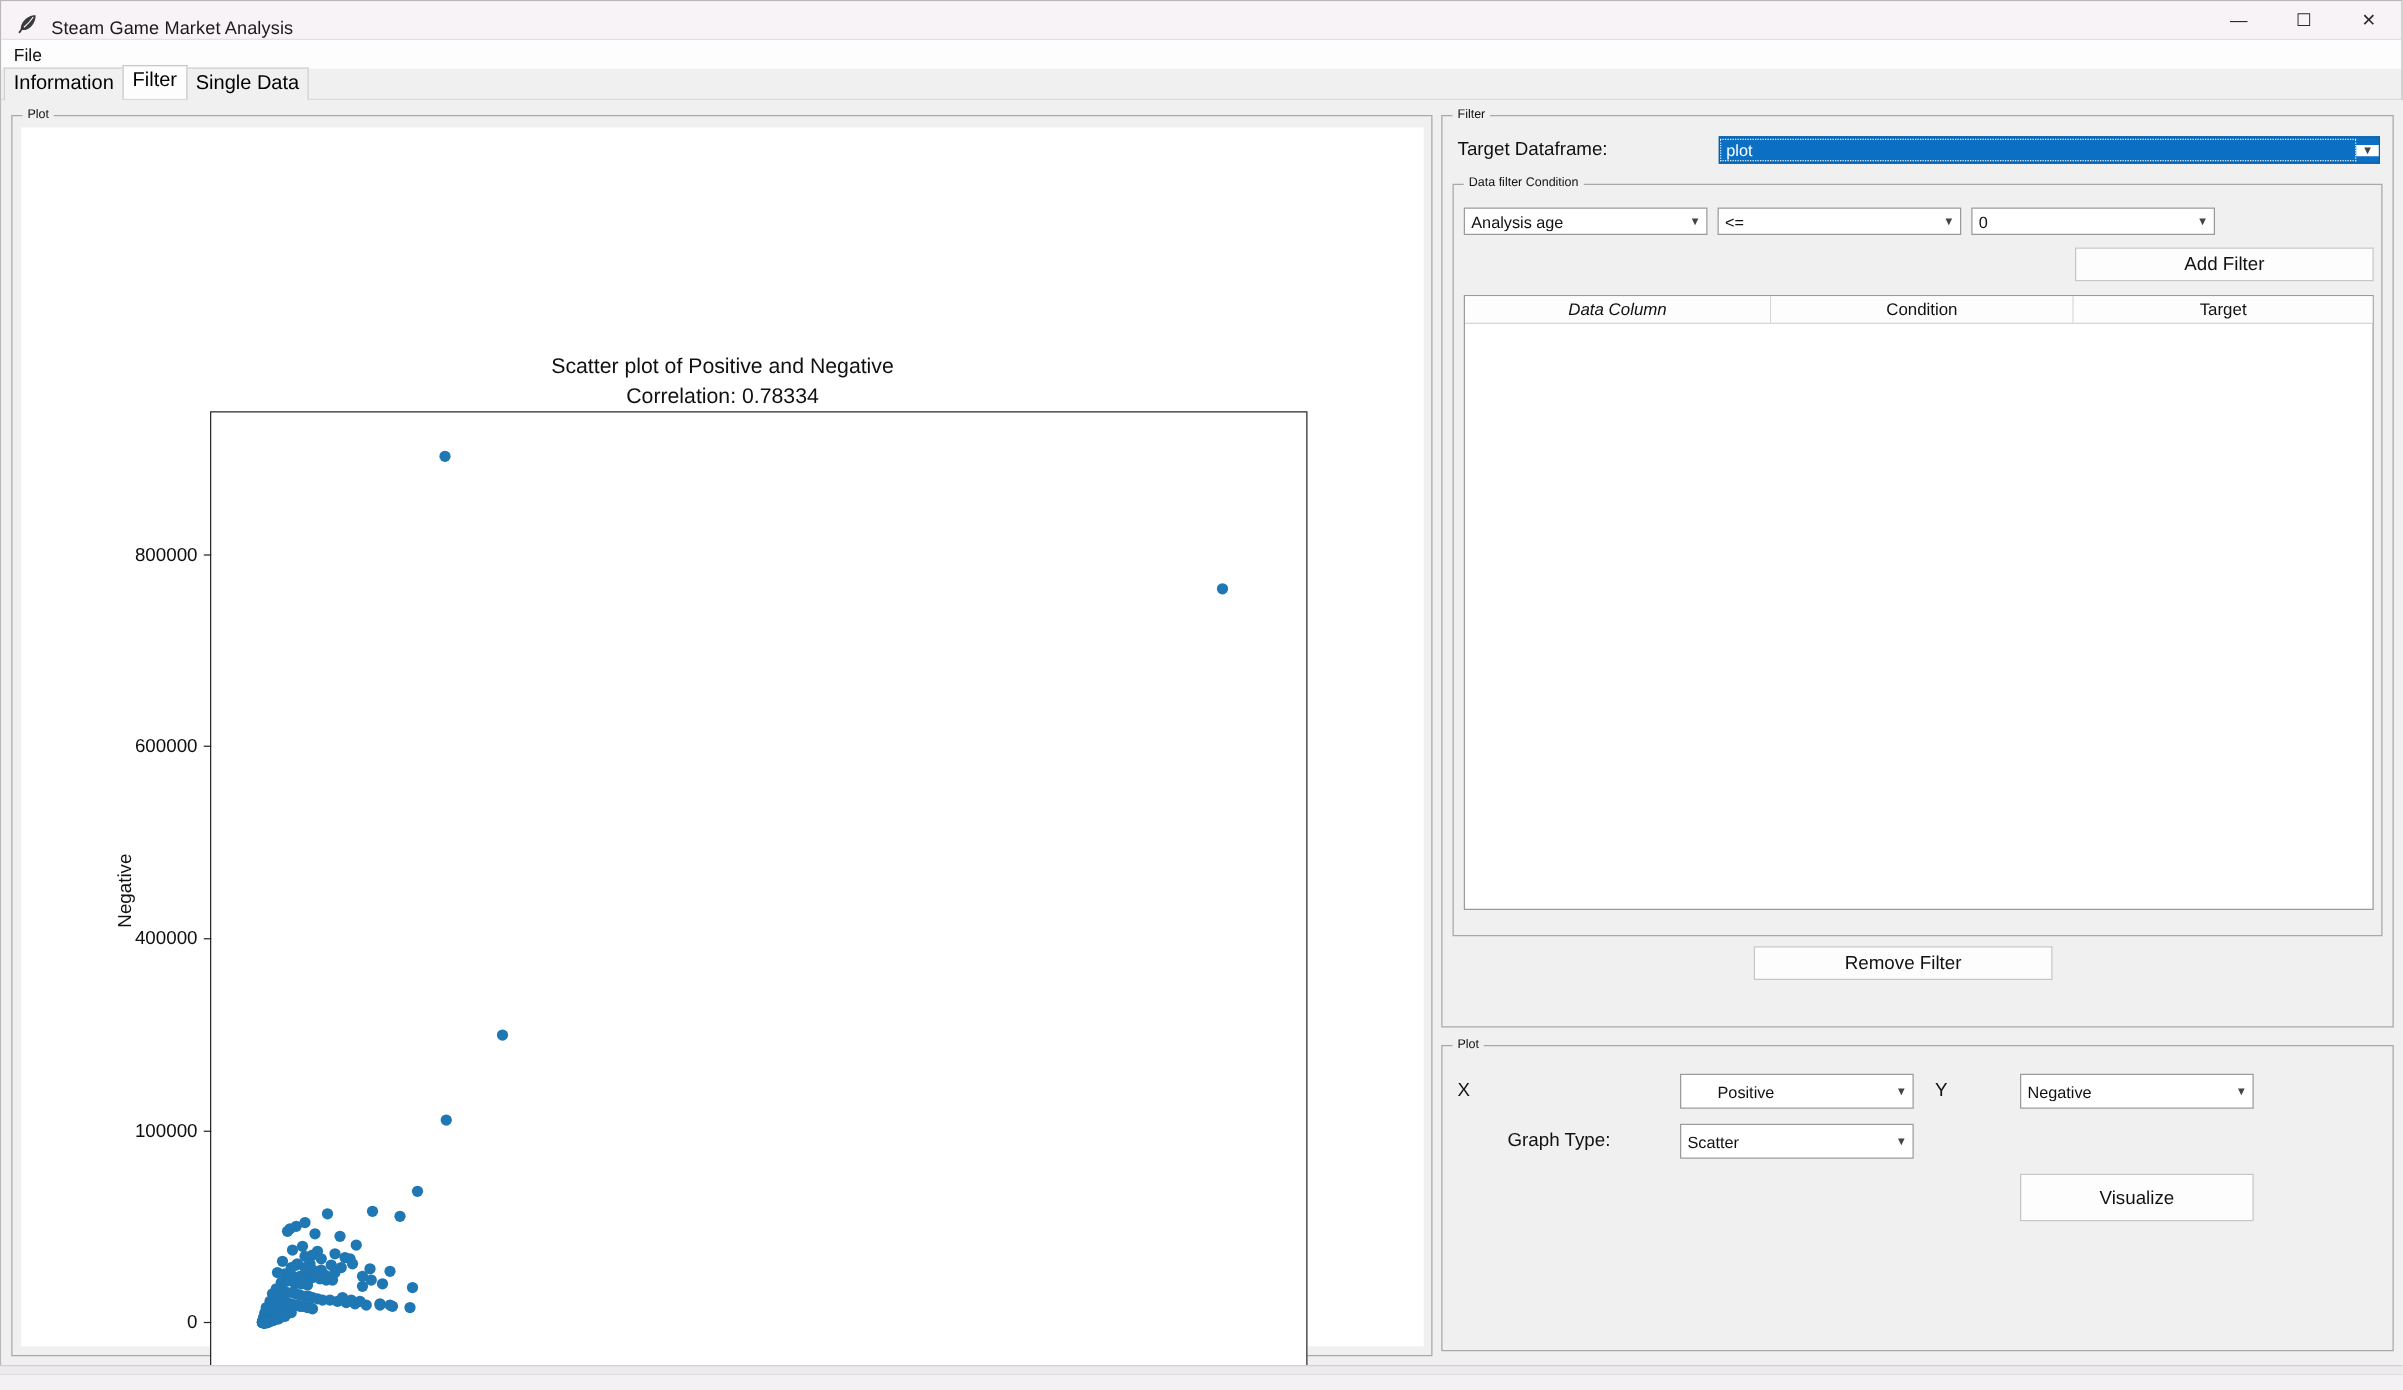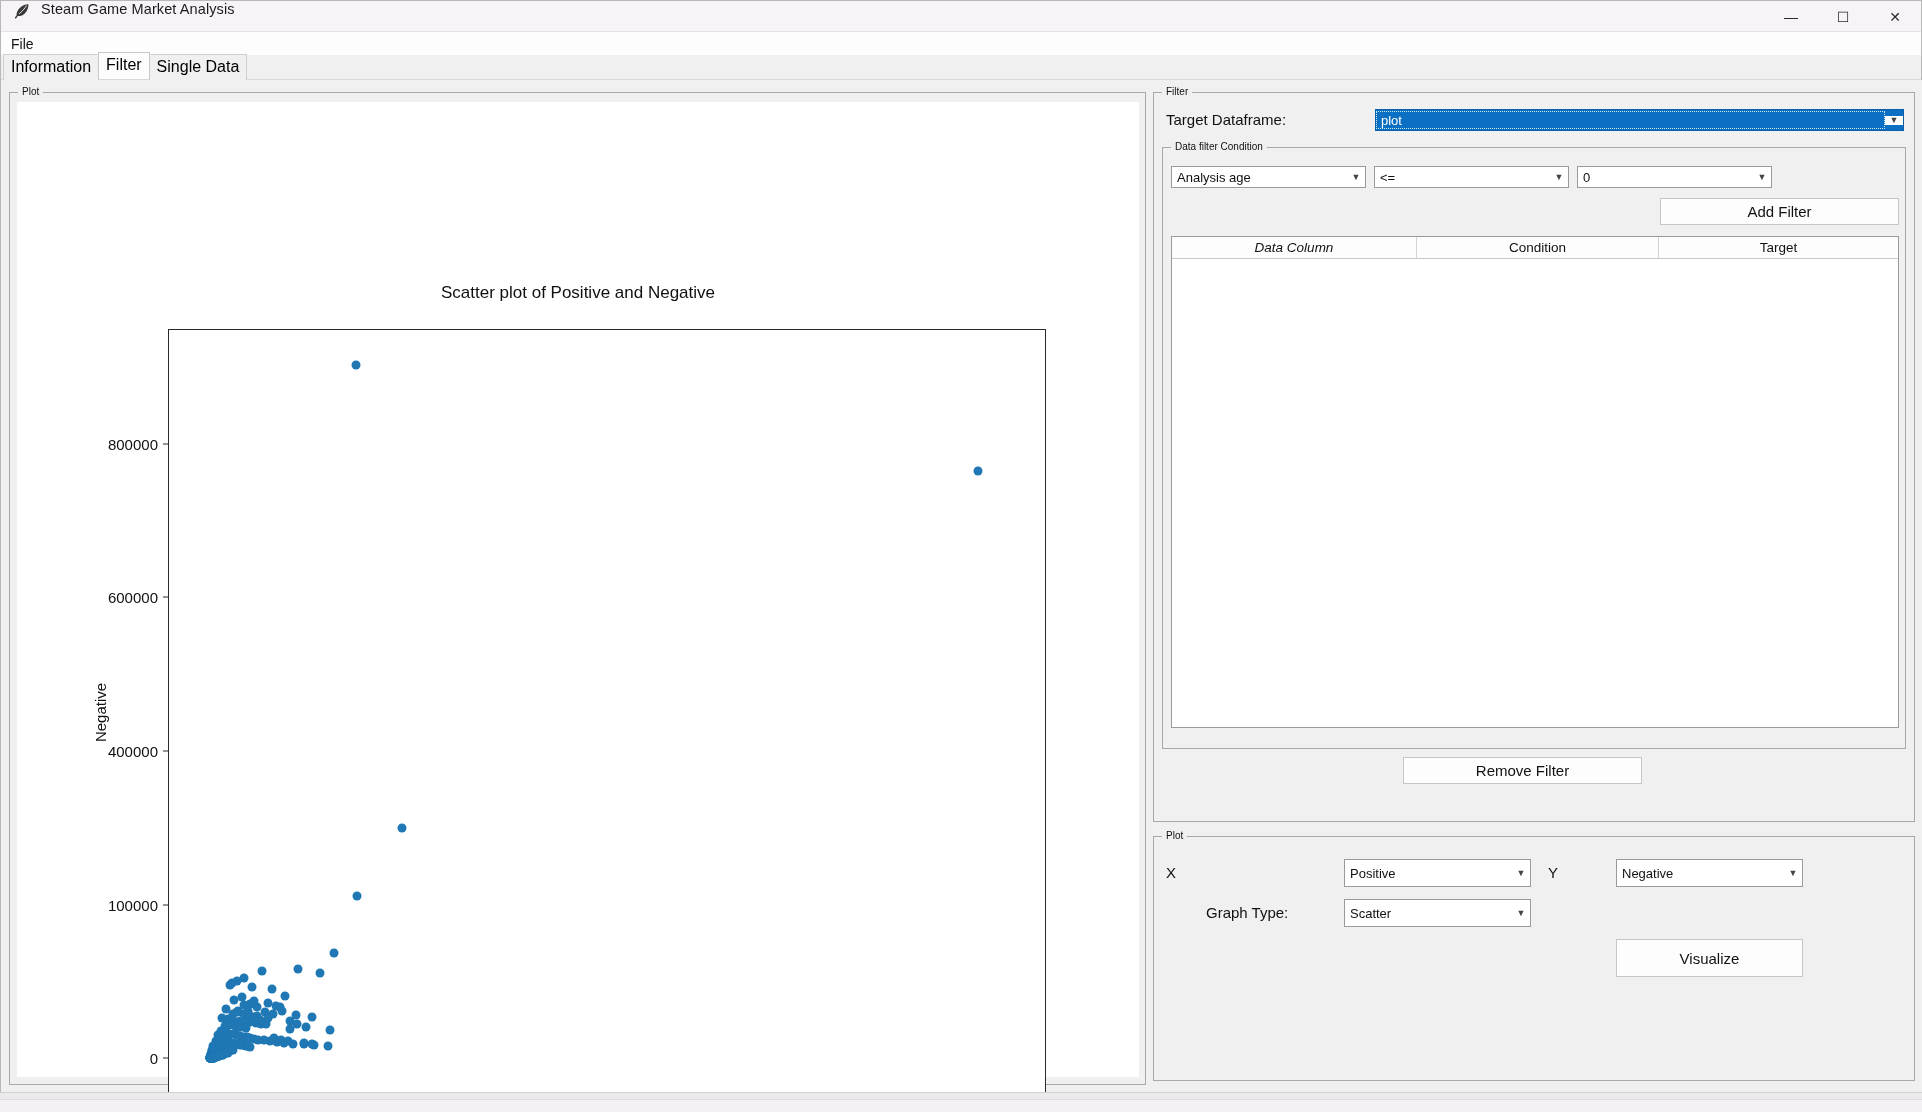--- a/index.html
+++ b/index.html
@@ -16,21 +16,21 @@
     position: absolute;
     left: 0; top: 0;
     width: 1922px; height: 1092px;
     background: #f0f0f0;
     border: 1px solid #b8b8b8;
   }
   #titlebar {
     height: 31px;
     background: #f7f3f7;
     display: flex;
-    align-items: flex-start;
+    align-items: flex-end;
     border-bottom: 1px solid #e4e0e4;
   }
   #titlebar-icon {
     width: 22px; height: 22px;
     margin-left: 10px; margin-right: 8px;
     position: relative;
     flex: 0 0 auto;
   }
   #title-text {
     font-size: 14.5px;
@@ -336,20 +336,21 @@
   <div id="content">
 
     <div class="labelframe" id="plot-frame">
       <div class="lf-title">Plot</div>
 
       <div id="canvas-area">
         <div id="figure">
 
           <div id="plot-title">
             <span>Scatter plot of Positive and Negative</span>
+            <span class="line2">Correlation: 0.78334</span>
           </div>
 
           <div id="ylabel">
             <span>Negative</span>
           </div>
 
           <div id="axes">
               <div class="ytick-label" style="top: 728.133px;">0</div>
               <div class="ytick-mark" style="top: 728.133px;"></div>
               <div class="ytick-label" style="top: 574.518px;">100000</div>
@@ -704,21 +705,21 @@
           </div>
         </div>
 
         <div class="btn" style="left:249px; top:664px; width:239px; height:27px;">Remove Filter</div>
       </div>
 
       <div class="labelframe" id="plot-opts-frame">
         <div class="lf-title">Plot</div>
 
         <div class="row-label" style="left:12px; top:27px;">X</div>
-        <div class="combo" style="left:190px; top:22px; width:187px; height:28px;">
+        <div class="combo" style="left:190px; top:22px; width:187px; height:28px;padding-left:24px;">
           <span class="val">Positive</span>
           <span class="arrow">▼</span>
         </div>
 
         <div class="row-label" style="left:394px; top:27px;">Y</div>
         <div class="combo" style="left:462px; top:22px; width:187px; height:28px;">
           <span class="val">Negative</span>
           <span class="arrow">▼</span>
         </div>
 

